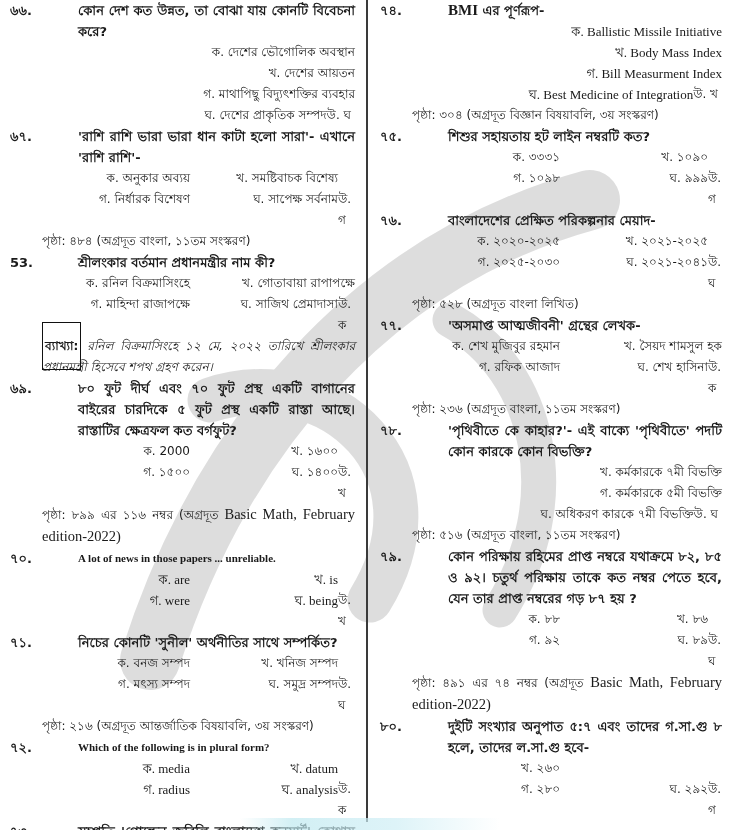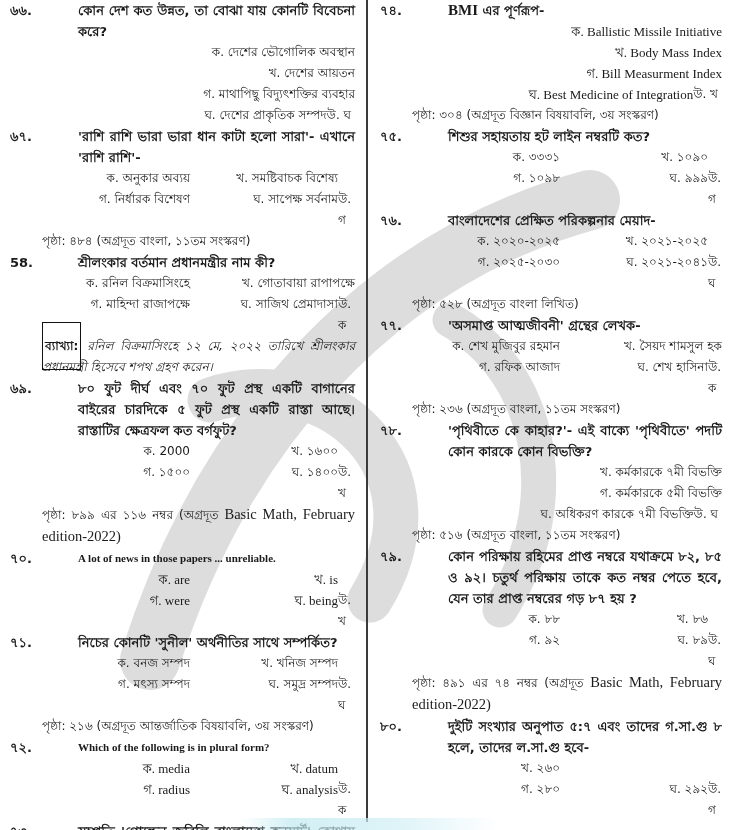--- a/index.html
+++ b/index.html
@@ -93,21 +93,21 @@
             <span class="opt">গ. নির্ধারক বিশেষণ</span>
             <span class="opt">ঘ. সাপেক্ষ সর্বনাম</span>
             <span class="ans">উ. গ</span>
           </div>
       </div>
       <div class="ref">পৃষ্ঠা: ৪৮৪ (অগ্রদূত বাংলা, ১১তম সংস্করণ)</div>
     </div>
 
     <div class="q">
       <div class="q-head">
-          <span class="q-num">58.</span>
+          <span class="q-num">53.</span>
           <span class="q-text">শ্রীলংকার বর্তমান প্রধানমন্ত্রীর নাম কী?</span>
         </div>
       <div class="opts">
         <div class="row">
             <span class="opt">ক. রনিল বিক্রমাসিংহে</span>
             <span class="opt wide">খ. গোতাবায়া রাপাপক্ষে</span>
           </div>
         <div class="row">
             <span class="opt">গ. মাহিন্দা রাজাপক্ষে</span>
             <span class="opt">ঘ. সাজিথ প্রেমাদাসা</span>

